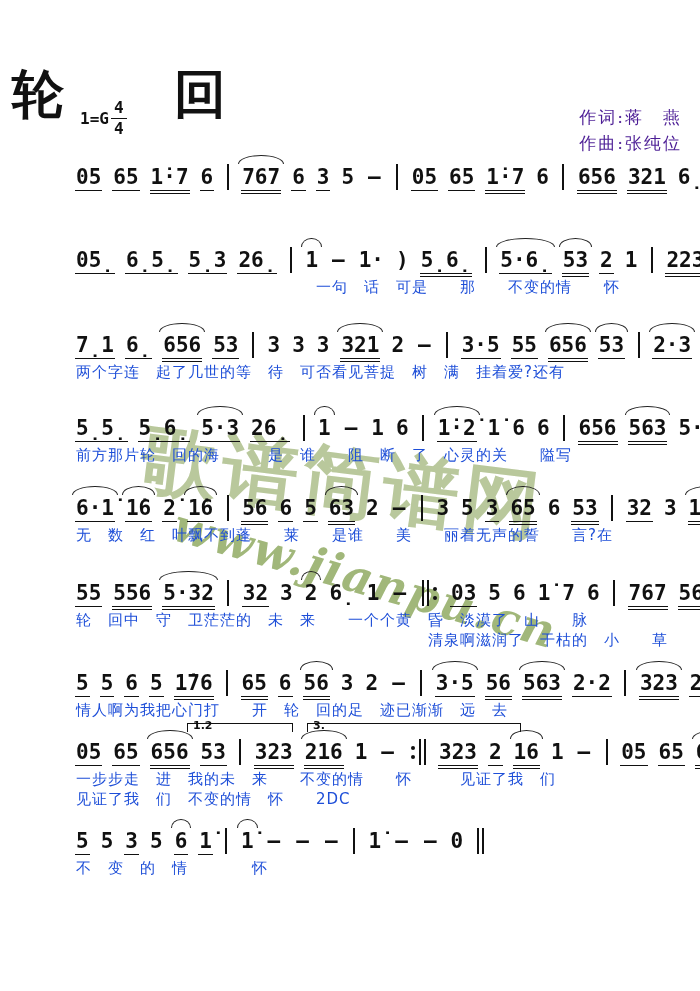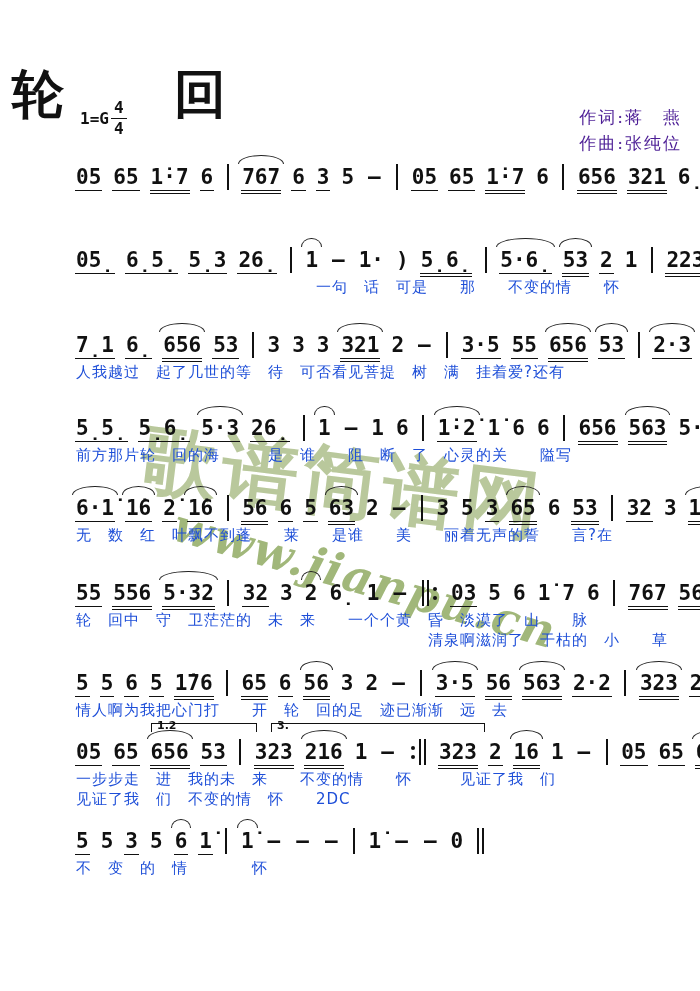--- a/index.html
+++ b/index.html
@@ -83,21 +83,21 @@
   }
   .barwrap{display:flex;align-items:center;margin:0 6px;height:27px;}
   .bline{width:2px;height:26px;background:#111;margin:0 1.5px;}
   .bdots{display:flex;flex-direction:column;gap:5px;margin:0 2.5px;}
   .bdots i{display:block;width:4px;height:4px;border-radius:50%;background:#111;}
   .lyric{
     font-size:15px;line-height:20px;height:20px;
     margin-left:6px;color:#1d4ed8;white-space:pre;
     letter-spacing:1px;
   }
-  .voltas{display:flex;height:14px;margin:0 0 1px 48px;padding-left:33px;}
+  .voltas{display:flex;height:14px;margin:0 0 1px 84px;padding-left:33px;}
   .volta{
     position:relative;border-top:1.6px solid #111;
     border-left:1.6px solid #111;border-right:1.6px solid #111;
     height:8px;margin-top:3px;
   }
   .volta1{width:104px;}
   .volta2{width:212px;margin-left:14px;}
   .volta span{
     position:absolute;left:5px;top:-4px;
     font-size:11px;font-weight:bold;background:transparent;line-height:1;
@@ -206,21 +206,21 @@
           </div>
           <span class="note u1">3·5</span>
           <span class="note u1">55</span>
           <span class="note u2 arc">656</span>
           <span class="note u1 arc">53</span>
           <div class="barwrap">
             <i class="bline"></i>
           </div>
           <span class="note u1 arc">2·3</span>
         </div>
-        <div class="lyric">人我越过　起了几世的等　待　可否看见菩提　树　满　挂着爱?还有</div>
+        <div class="lyric">两个字连　起了几世的等　待　可否看见菩提　树　满　挂着爱?还有</div>
       </div>
       <div class="system s4">
         <div class="notes">
           <span class="note u1">5̣5̣</span>
           <span class="note u1">5̣6̣</span>
           <span class="note u1 arc">5·3</span>
           <span class="note u1">26̣</span>
           <div class="barwrap">
             <i class="bline"></i>
           </div>

